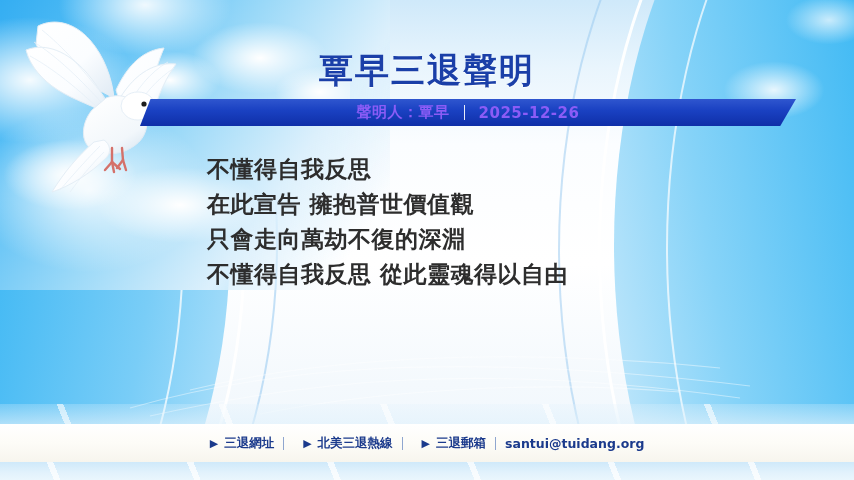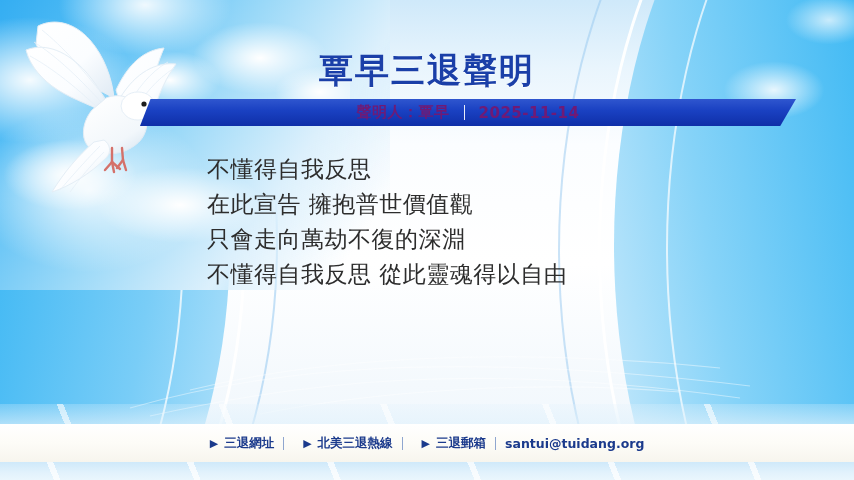--- a/index.html
+++ b/index.html
@@ -172,21 +172,21 @@
     box-shadow: 0 1px 3px rgba(0,0,0,.18);
   }
   .banner-text {
     position: absolute;
     left: 140px; top: 99px;
     width: 656px; height: 27px;
     display: flex;
     align-items: center;
     justify-content: center;
     gap: 8px;
-    color: #701a75;
+    color: #8b5cf6;
     font-size: 15px;
     font-weight: bold;
     letter-spacing: .5px;
     z-index: 6;
     white-space: nowrap;
   }
   .banner-sep {
     display: inline-block;
     width: 1px;
     height: 15px;
@@ -197,21 +197,21 @@
   
   .body-text {
     position: absolute;
     left: 207px; top: 152px;
     width: 600px;
     z-index: 6;
   }
   .body-line {
     font-size: 23px;
     line-height: 35px;
-    font-weight: normal;
+    font-weight: bold;
     color: #2d2d2d;
     letter-spacing: .5px;
     white-space: nowrap;
   }
 
   
   .footer-band {
     position: absolute;
     left: 0; right: 0; top: 424px;
     height: 38px;
@@ -375,21 +375,21 @@
       <path d="M115,154 L118,164"></path>
     </g>
   </svg>
 
   <div class="title">覃早三退聲明</div>
 
   <div class="banner"></div>
   <div class="banner-text">
     <span>聲明人：覃早</span>
     <span class="banner-sep"></span>
-    <span>2025-11-14</span>
+    <span>2025-12-26</span>
   </div>
 
   <div class="body-text">
     <div class="body-line">不懂得自我反思</div>
     <div class="body-line">在此宣告 擁抱普世價值觀</div>
     <div class="body-line">只會走向萬劫不復的深淵</div>
     <div class="body-line">不懂得自我反思 從此靈魂得以自由</div>
   </div>
 
   <div class="above-footer-strip"></div>

